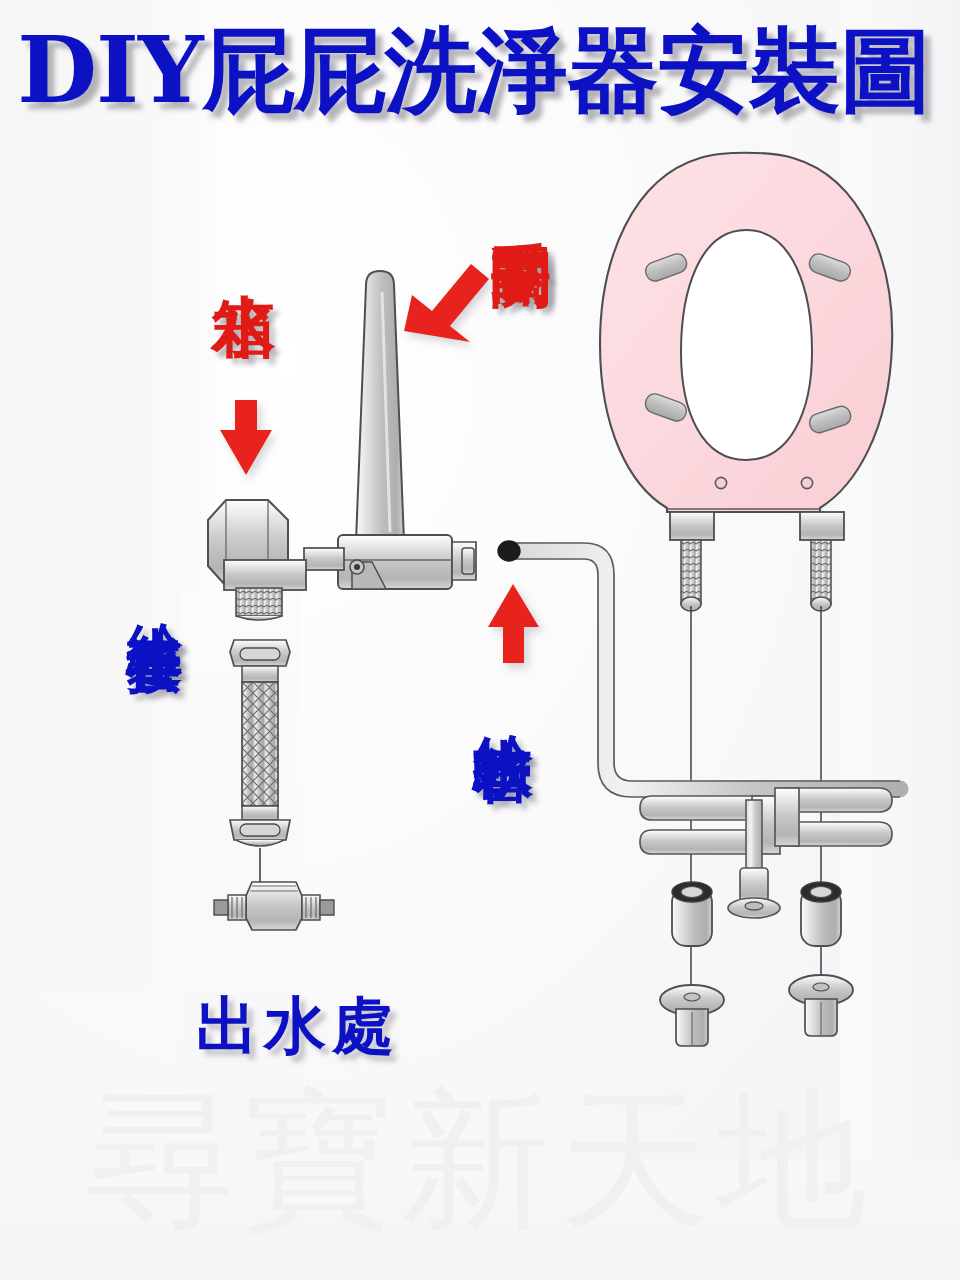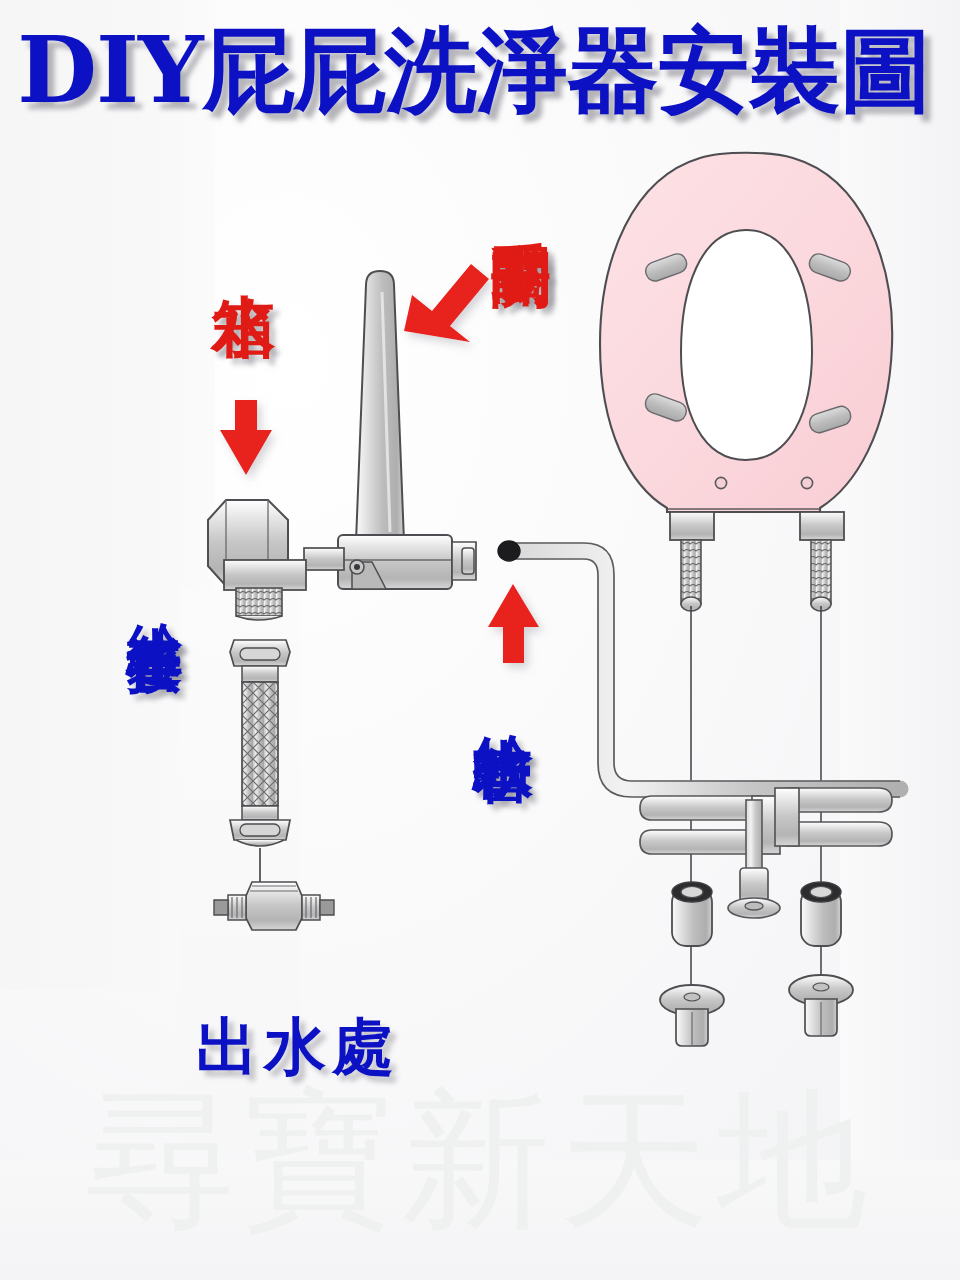--- a/index.html
+++ b/index.html
@@ -78,21 +78,21 @@
     white-space: nowrap;
     line-height: 1.0;
   }
   .red   { color: #e01b15; text-shadow: 6px 6px 5px rgba(140,140,148,0.48); }
   .blue  { color: #0c12c4; text-shadow: 6px 6px 5px rgba(140,140,148,0.48); }
 
   #lbl-tank      { left: 212px;  top: 242px;  font-size: 64px; letter-spacing: 6px; }
   #lbl-switch    { left: 492px;  top: 192px;  font-size: 60px; letter-spacing: 4px; }
   #lbl-supply    { left: 128px;  top: 578px;  font-size: 56px; letter-spacing: 4px; }
   #lbl-hose      { left: 474px;  top: 686px;  font-size: 60px; letter-spacing: 4px; }
-  #lbl-outlet    { left: 196px;  top: 995px;  font-size: 62px; letter-spacing: 6px; margin-top: 21px; }
+  #lbl-outlet    { left: 196px;  top: 995px;  font-size: 62px; letter-spacing: 6px; }
 
   
   #stage {
     position: absolute;
     left: 0; top: 0;
     width: 960px; height: 1280px;
   }
 </style>
 </head>
 <body>

